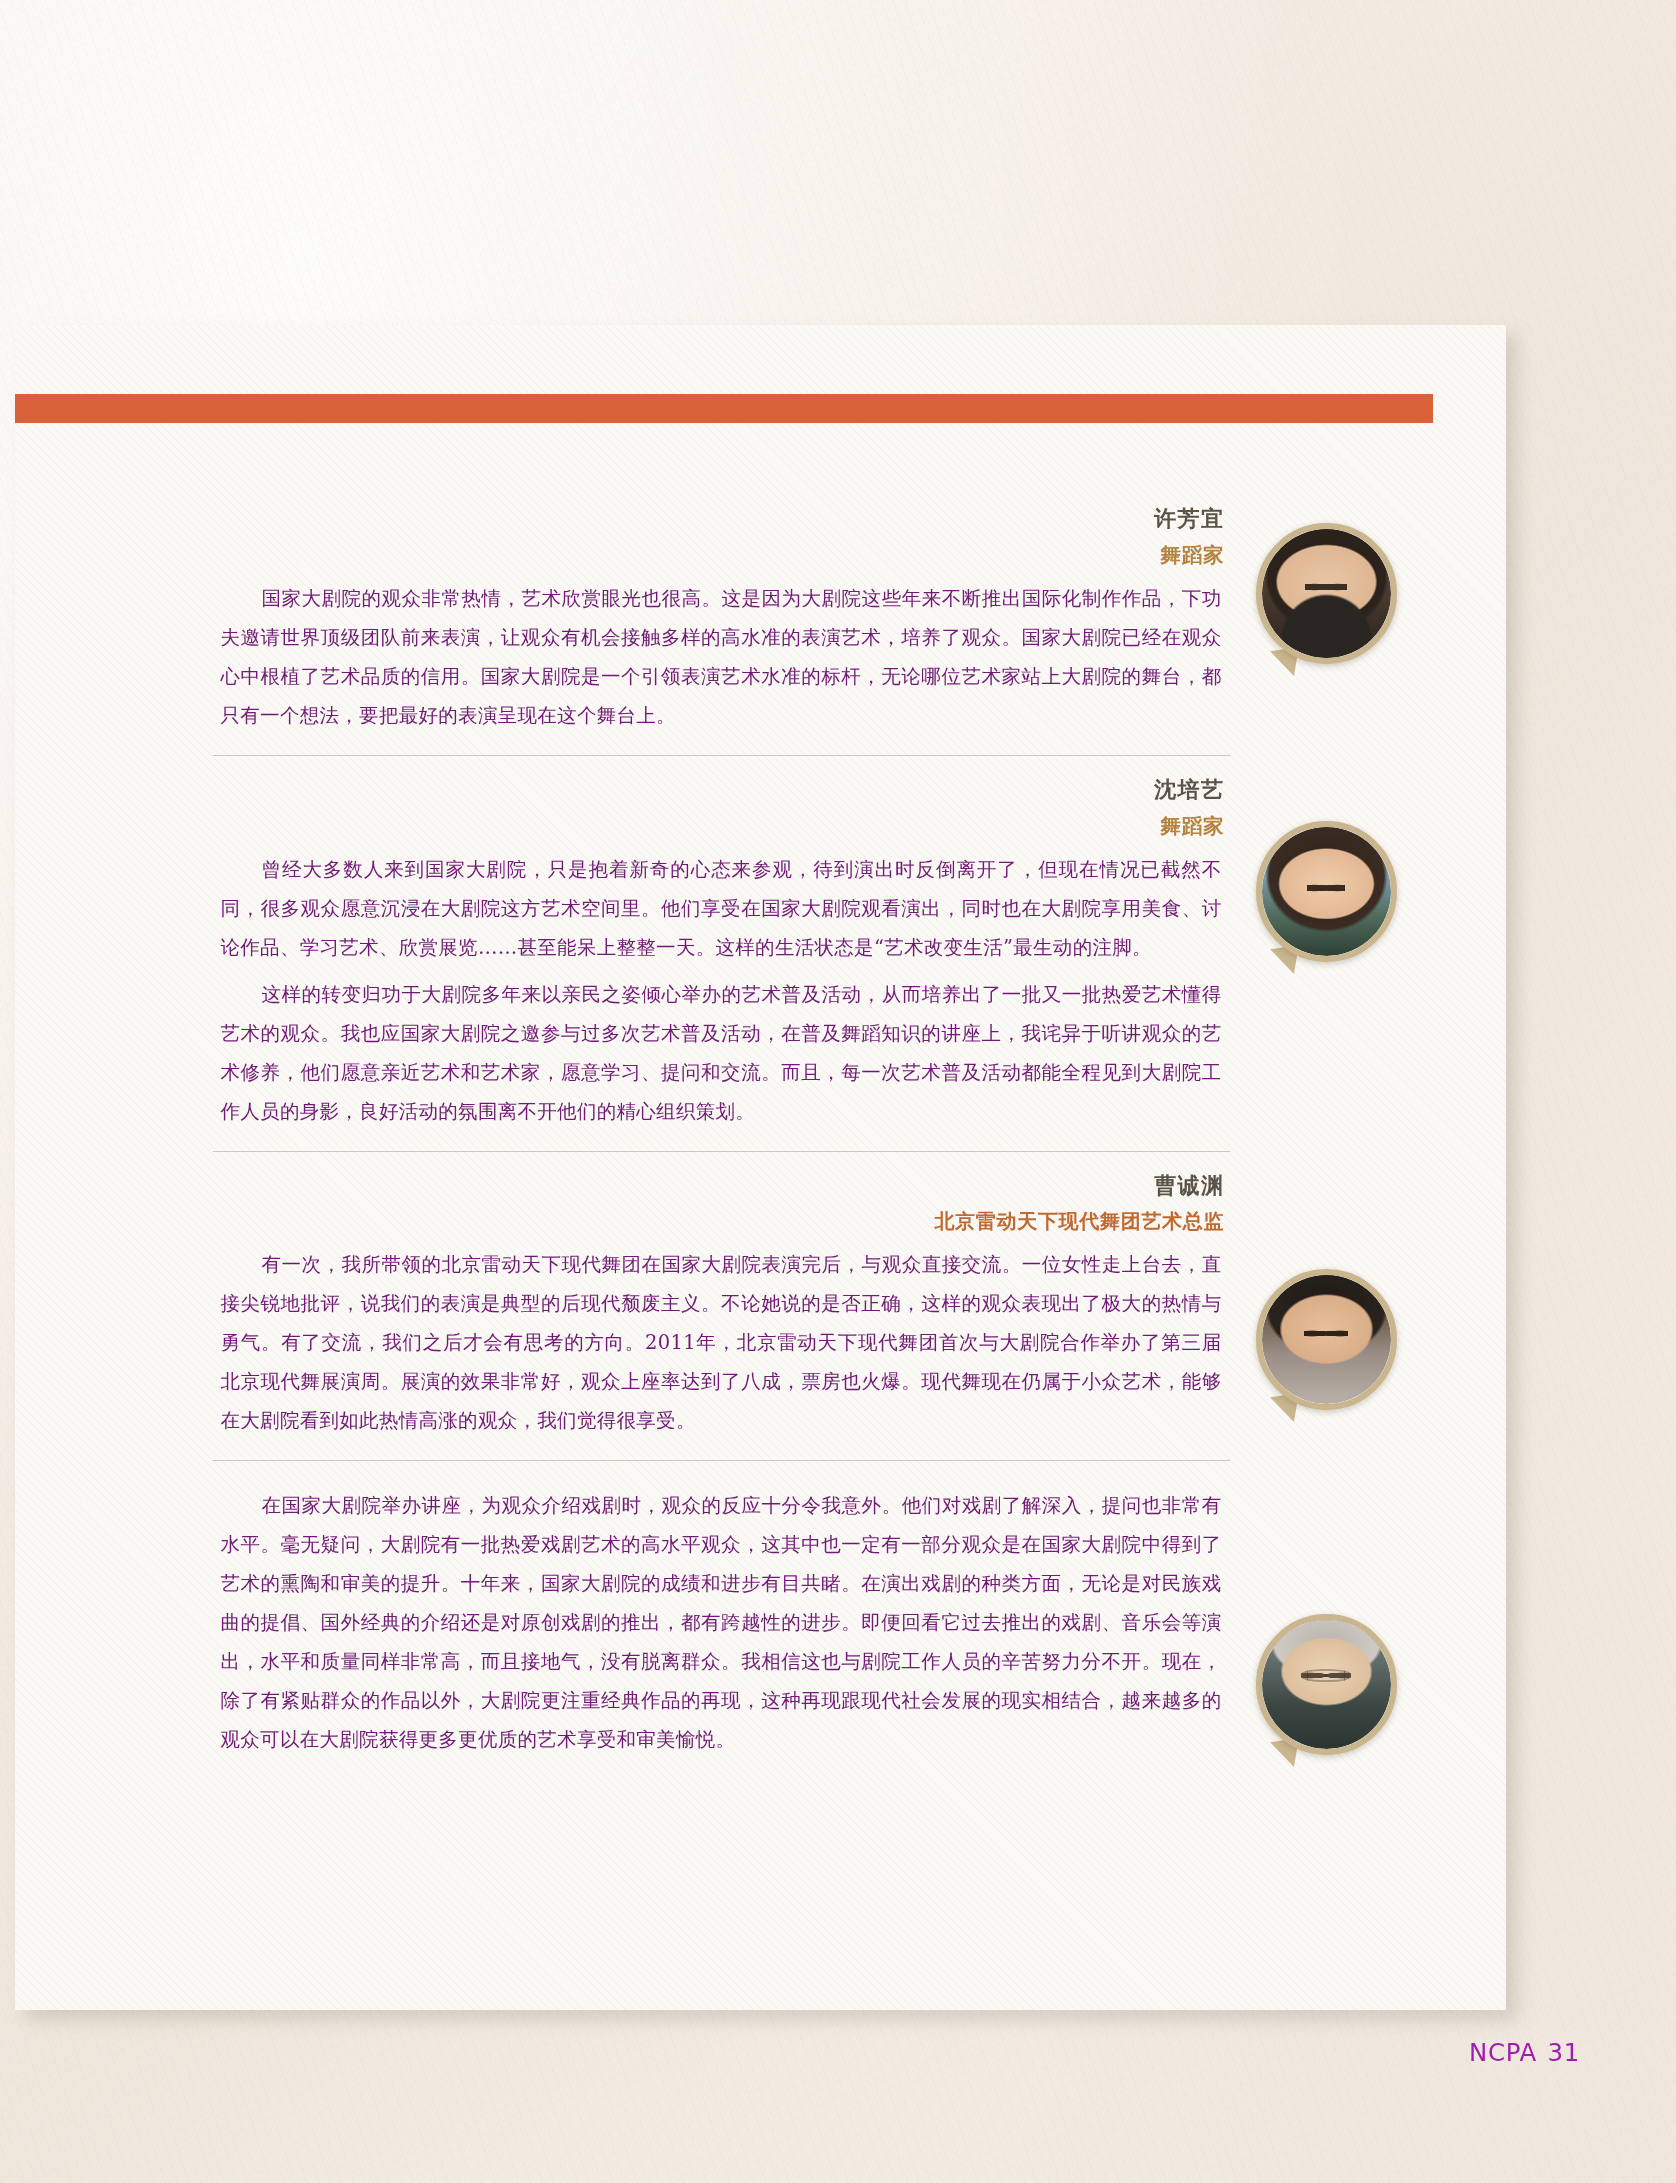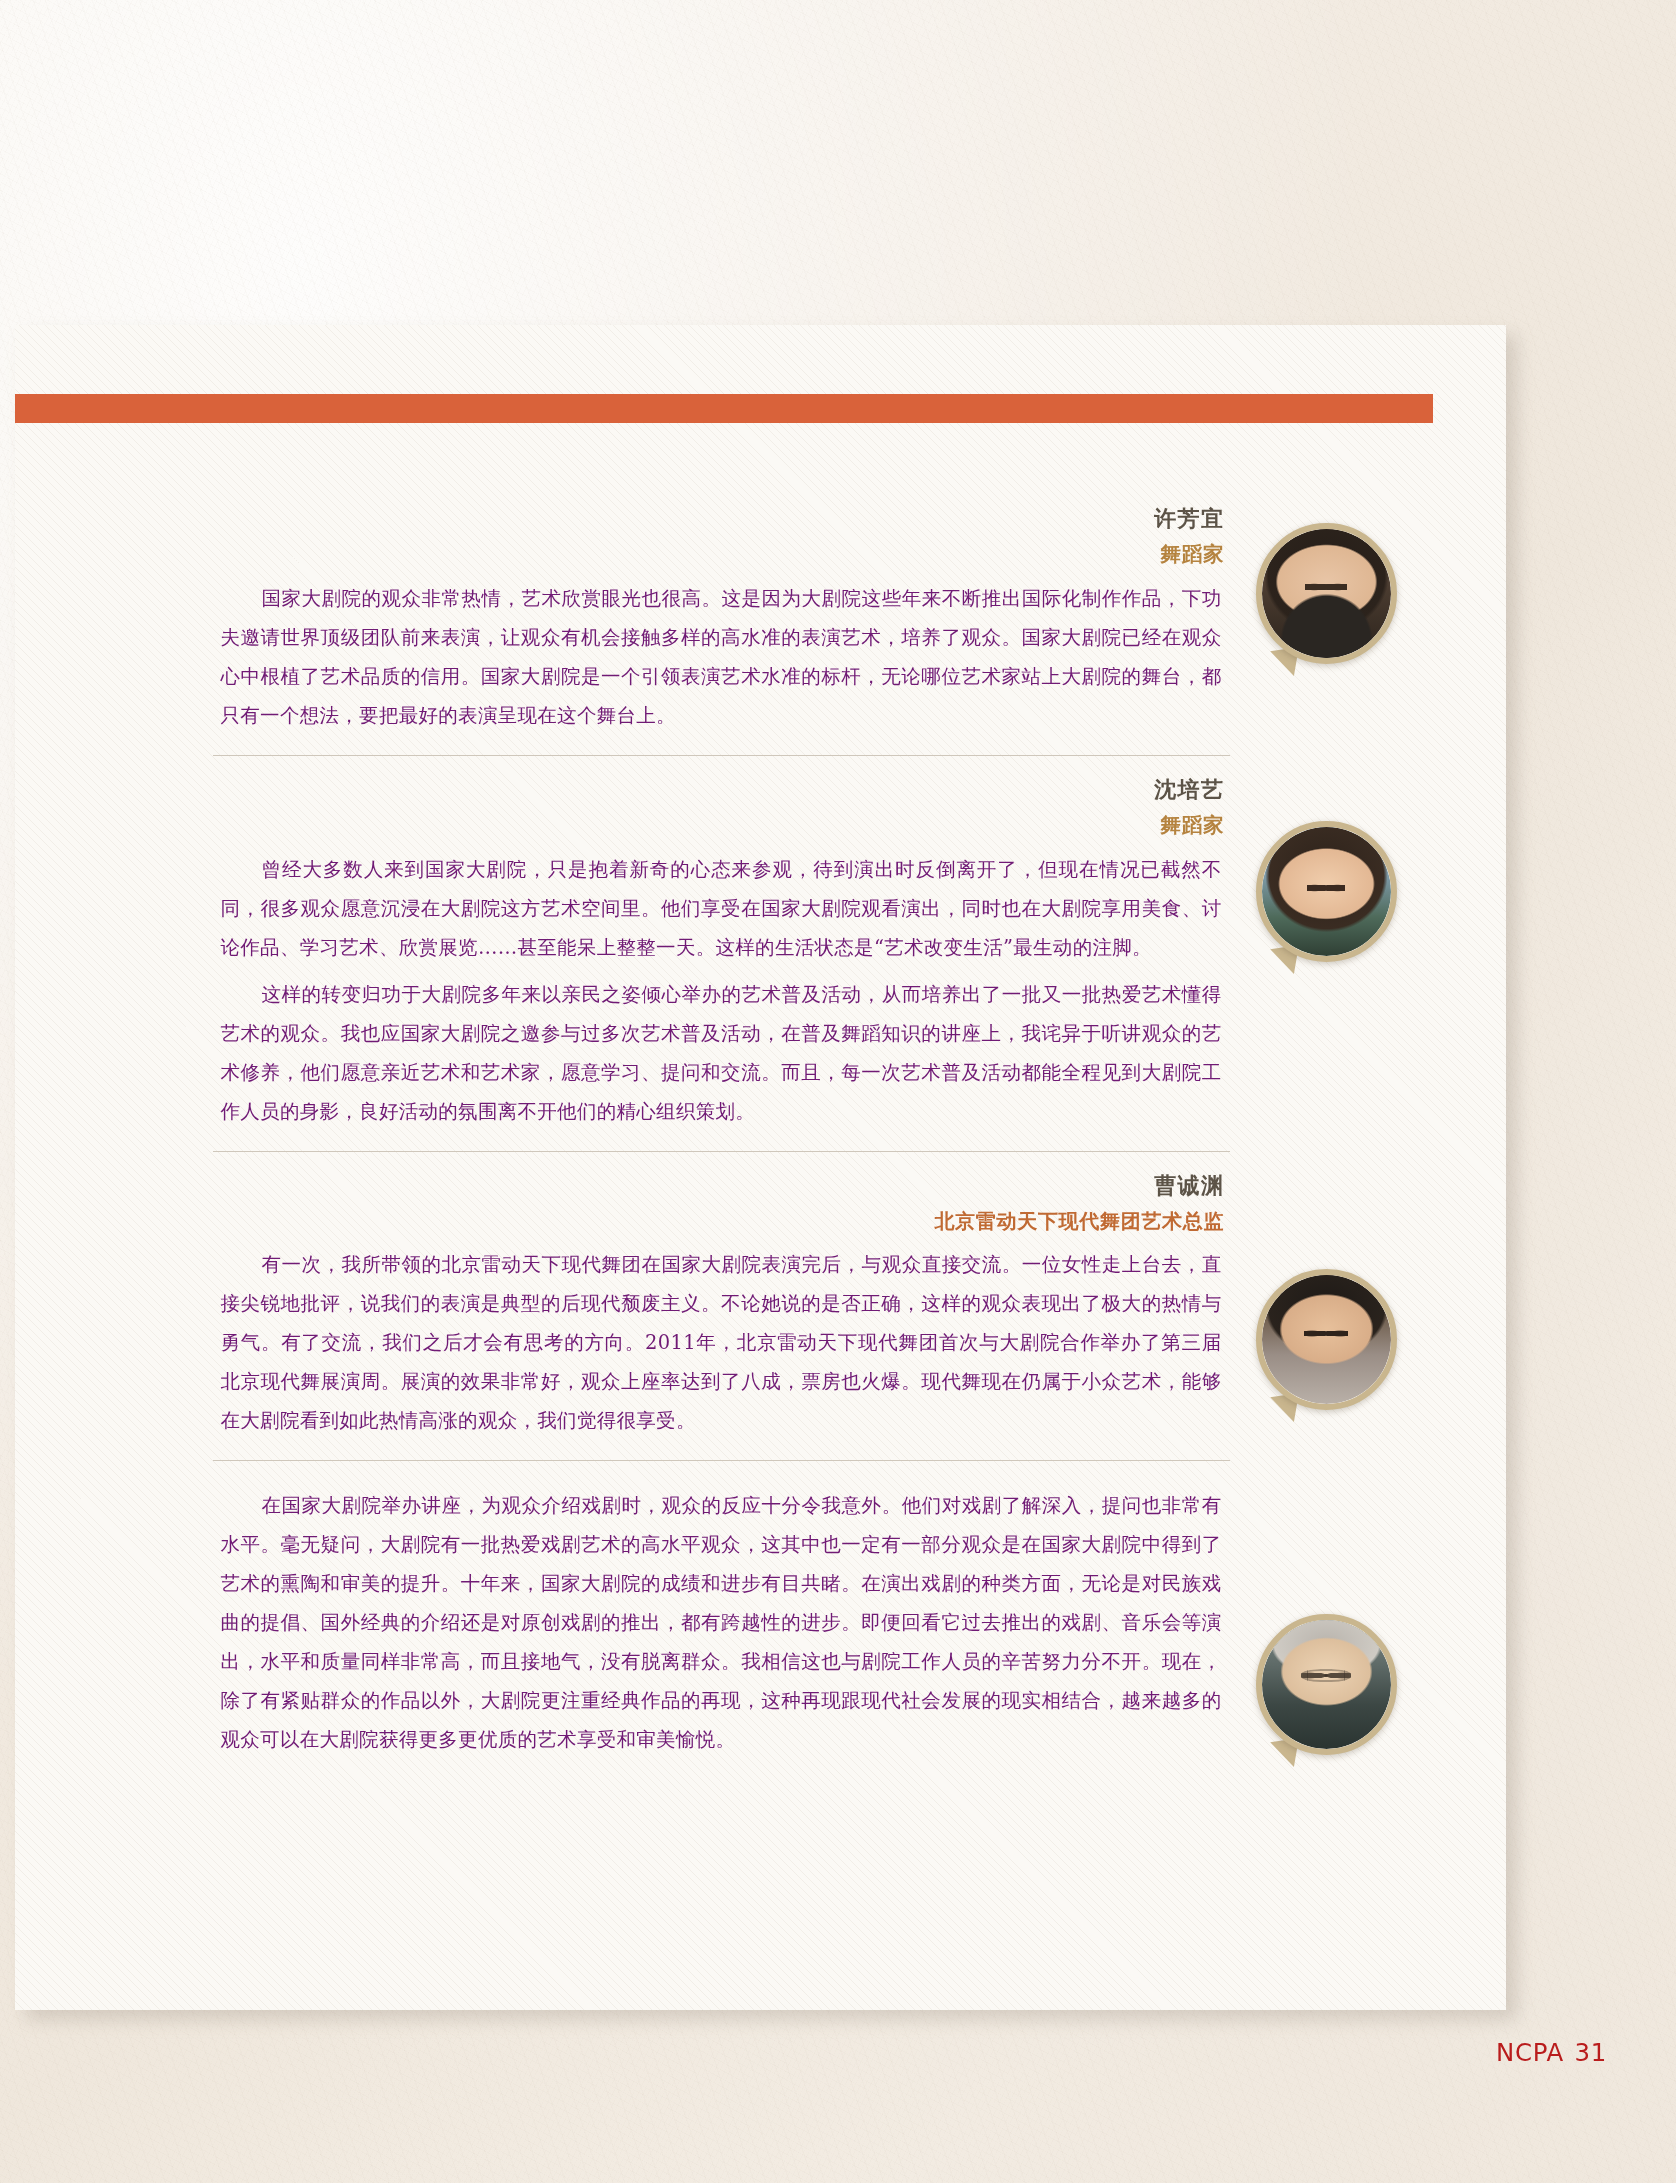--- a/index.html
+++ b/index.html
@@ -94,21 +94,21 @@
   }
   .speaker-name {
     font-family: "DejaVu Sans", sans-serif;
     font-size: 22px;
     font-weight: bold;
     color: #5c5347;
     letter-spacing: 1.3px;
     line-height: 1.5;
   }
   .speaker-title {
-    font-family: Liberation Serif, serif;
+    font-family: Liberation Sans, sans-serif;
     font-size: 20.5px;
     font-weight: bold;
     color: #b5833f;
     letter-spacing: 0.7px;
     line-height: 1.55;
     margin-top: 4px;
   }
   .speaker-title.long {
     font-size: 20px;
     color: #c06a33;
@@ -231,25 +231,25 @@
       radial-gradient(ellipse at 84% 50%, rgba(60,50,40,0.85) 0 30%, rgba(0,0,0,0) 34%),
       linear-gradient(90deg, rgba(0,0,0,0) 12%, rgba(70,62,52,0.5) 13%, rgba(70,62,52,0.5) 14%, rgba(0,0,0,0) 15%,
                             rgba(0,0,0,0) 85%, rgba(70,62,52,0.5) 86%, rgba(70,62,52,0.5) 87%, rgba(0,0,0,0) 88%);
     border-radius: 40%;
     box-shadow: inset 0 0 0 2px rgba(90,80,66,0.45);
   }
 
   
   .footer {
     position: absolute;
-    right: 69px;
+    right: 96px;
     bottom: 116px;
     font-family: "DejaVu Sans", sans-serif;
     font-size: 24.4px;
-    color: #b91c1c;
+    color: #a21caf;
     letter-spacing: 0.7px;
   }
   .footer .pg { margin-left: 10.6px; }
 </style>
 </head>
 <body>
 
 <div class="page-bg"></div>
 
 <div class="sheet-shadow"></div>

